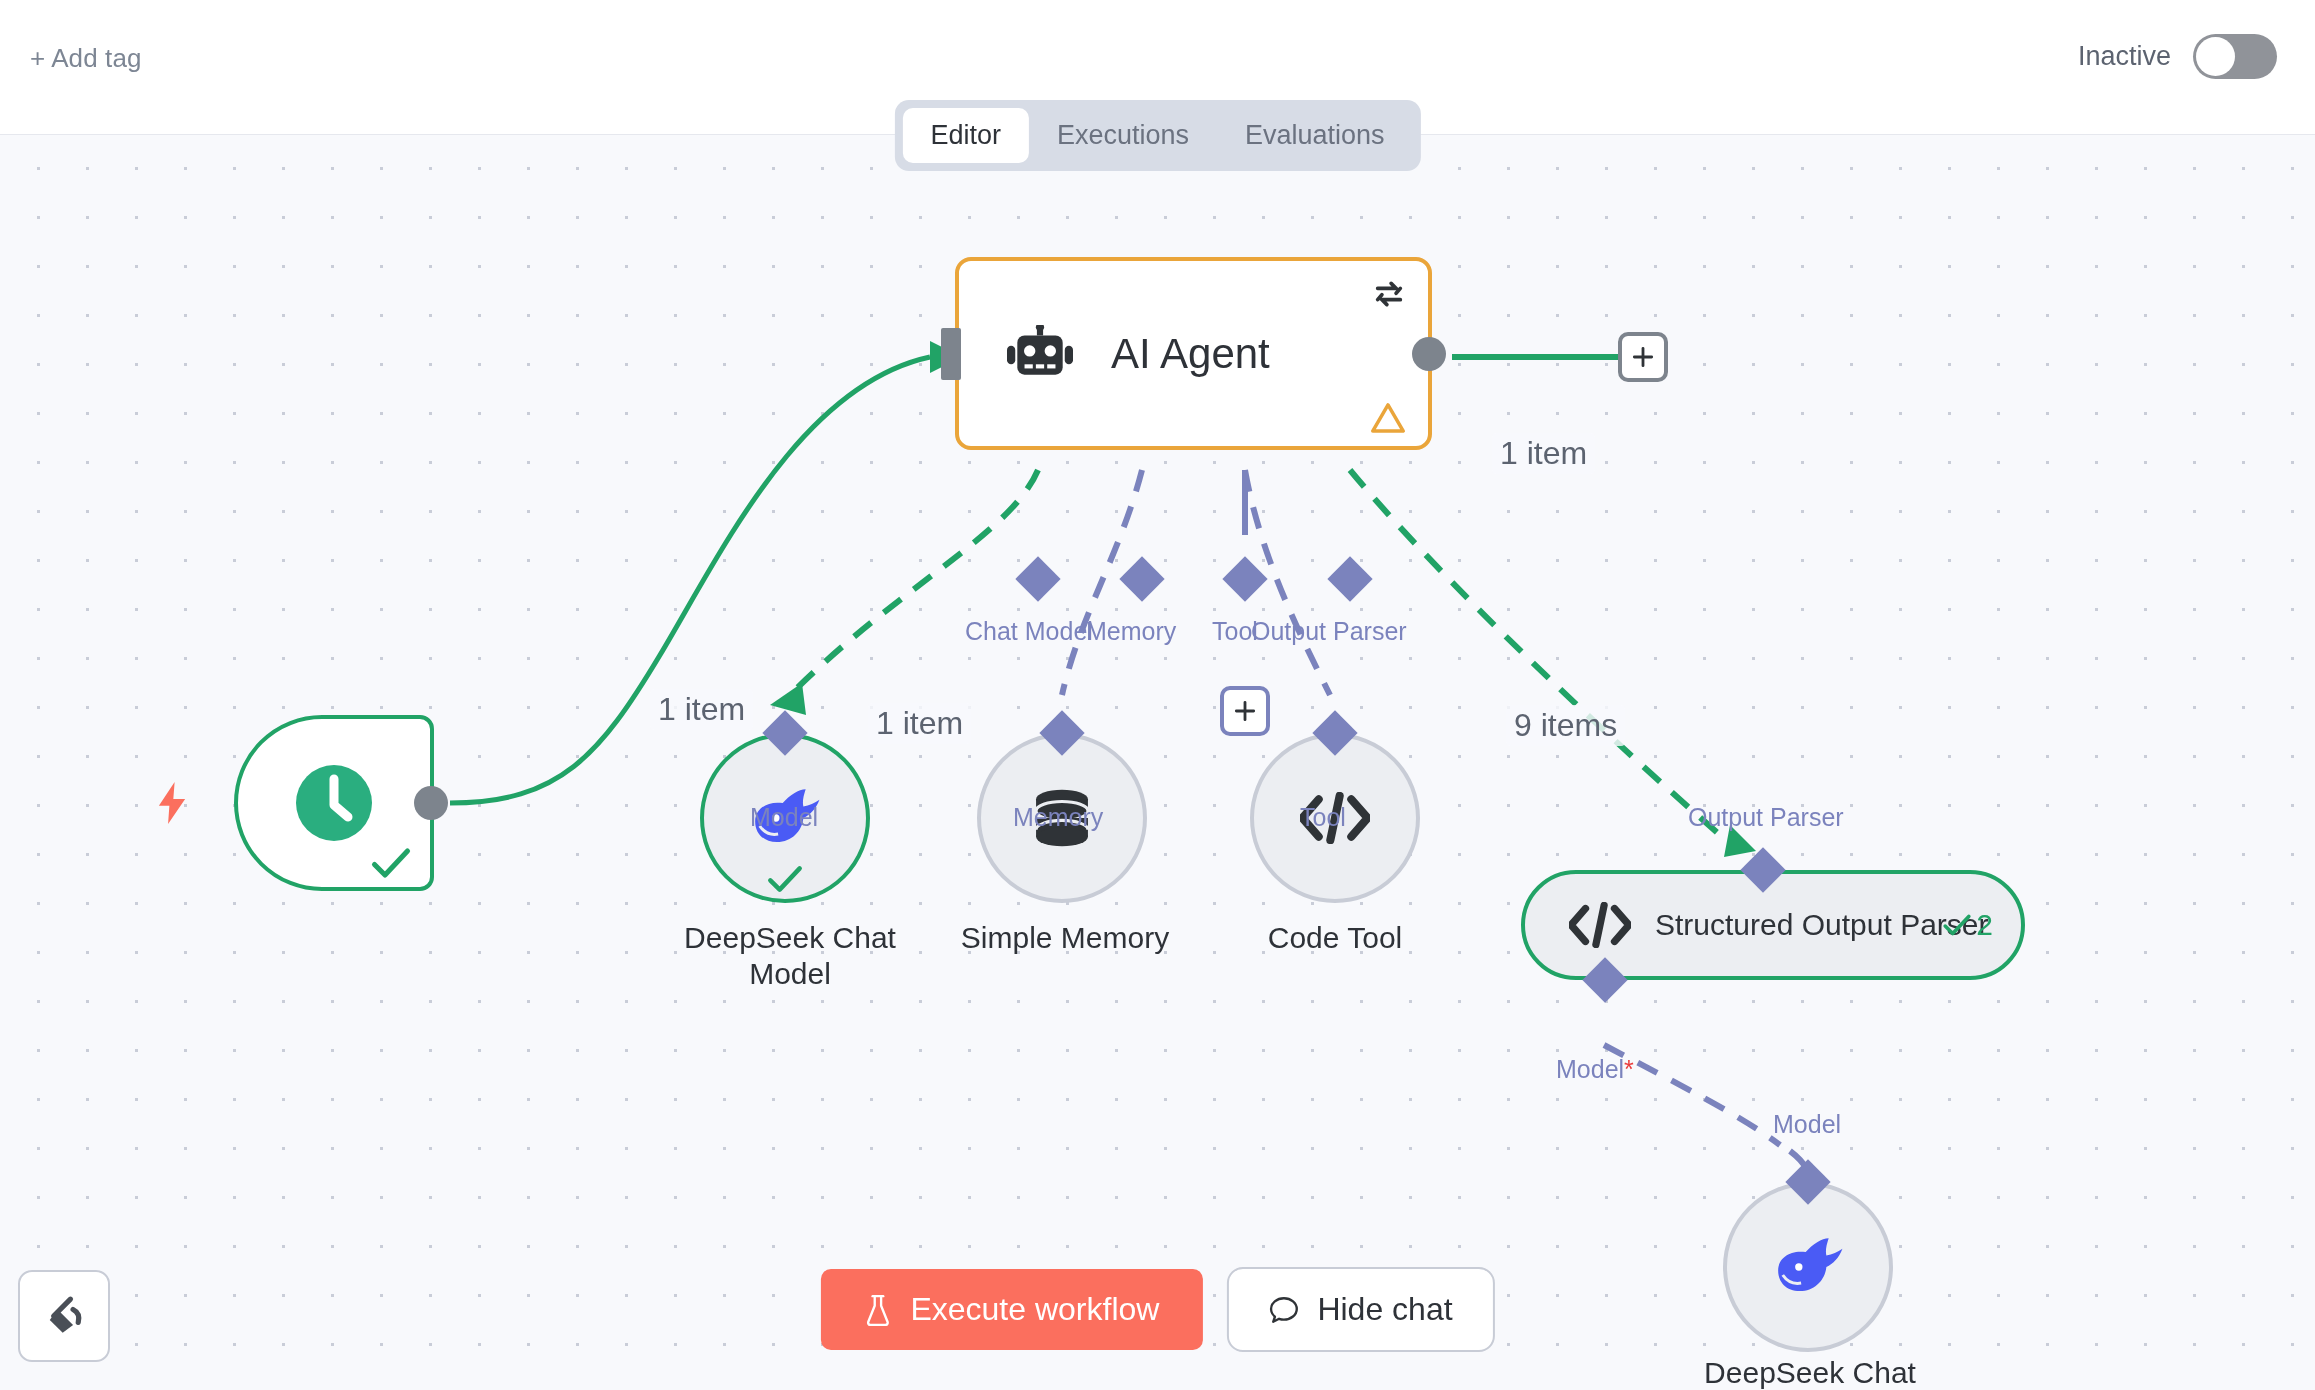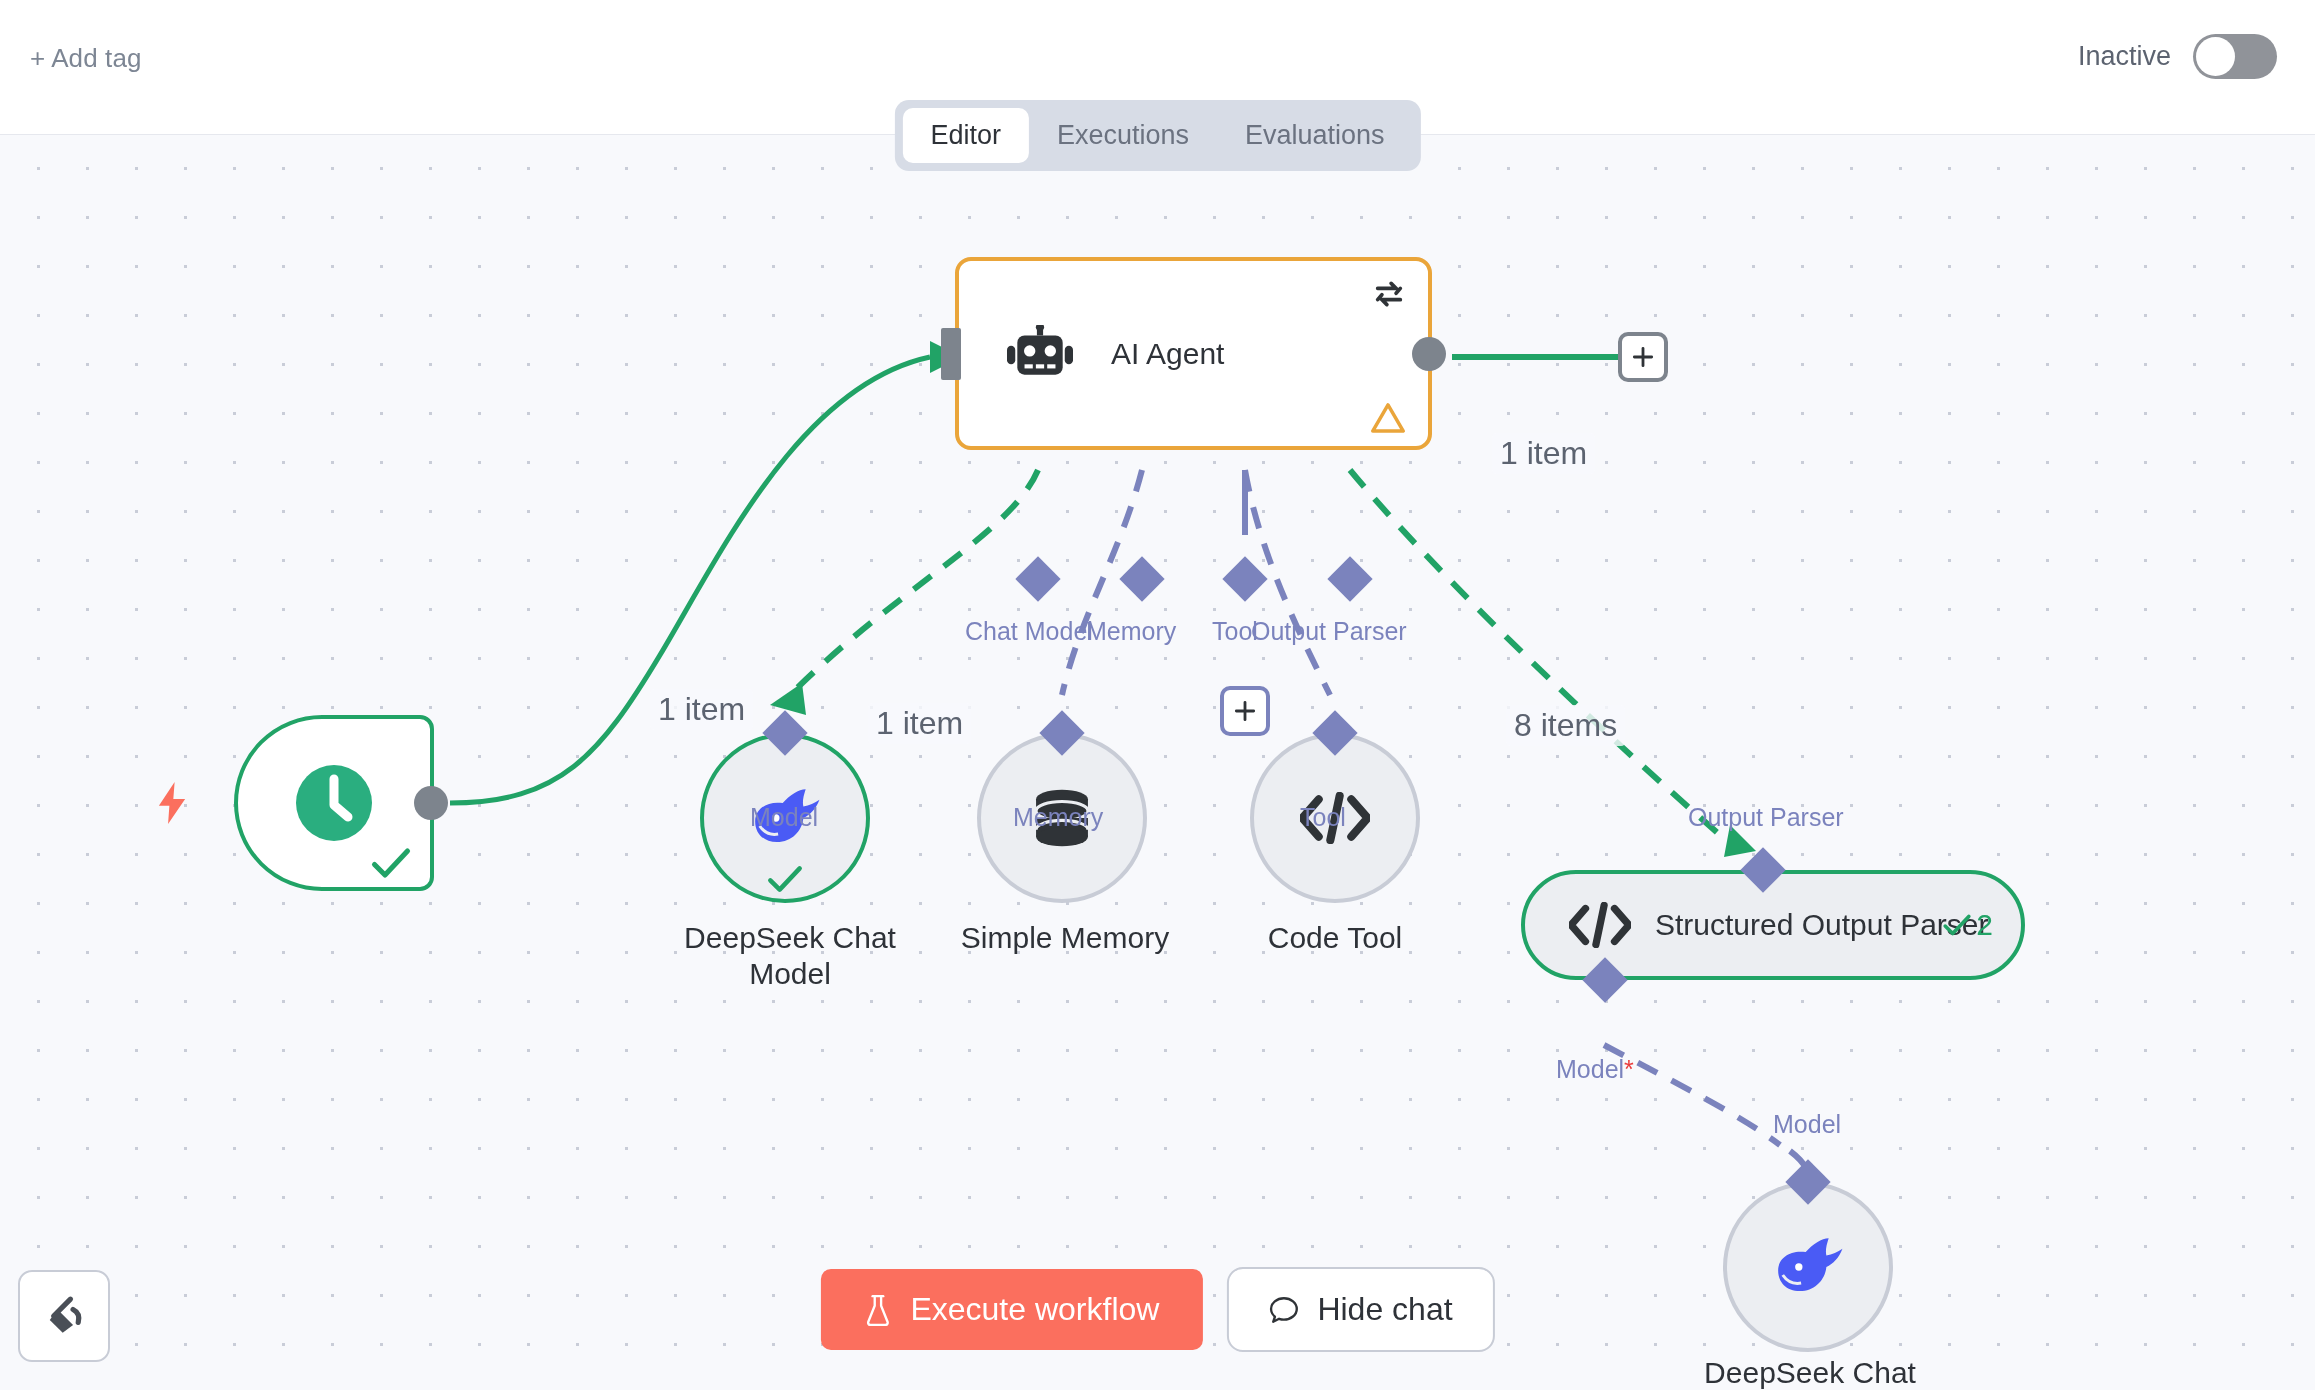--- a/index.html
+++ b/index.html
@@ -140,21 +140,21 @@
     align-items: center;
     cursor: pointer;
   }
   .agent-icon {
     margin-left: 48px;
     width: 66px; height: 58px;
     flex: none;
   }
   .agent-title {
     margin-left: 38px;
-    font-size: 30px;
+    font-size: 42px;
     color: #2e3238;
     white-space: nowrap;
   }
   .agent-loop {
     position: absolute;
     right: 22px; top: 16px;
     width: 34px; height: 34px;
   }
   .agent-warn {
     position: absolute;
@@ -555,21 +555,21 @@
           </svg>
         </div>
       </div>
       <div class="port-label" style="left:1773px; top:975px;">Model</div>
       <div class="node-title" style="left:1640px; top:1220px; width:340px;">DeepSeek Chat
 Model1</div>
 
       <div class="edge-label" style="left:650px; top:554px;">1 item</div>
       <div class="edge-label" style="left:1492px; top:298px;">1 item</div>
       <div class="edge-label" style="left:868px; top:568px;">1 item</div>
-      <div class="edge-label" style="left:1506px; top:570px;">8 items</div>
+      <div class="edge-label" style="left:1506px; top:570px;">9 items</div>
 
       <div class="plus-btn gray" style="left:1618px; top:197px;">
         <svg viewBox="0 0 24 24" width="26" height="26">
           <path d="M12 4 V20 M4 12 H20" stroke="#2f3337" stroke-width="2.6" stroke-linecap="round"></path>
         </svg>
       </div>
 
       <div class="plus-btn purple" style="left:1220px; top:551px;">
         <svg viewBox="0 0 24 24" width="26" height="26">
           <path d="M12 4 V20 M4 12 H20" stroke="#2f3337" stroke-width="2.6" stroke-linecap="round"></path>

